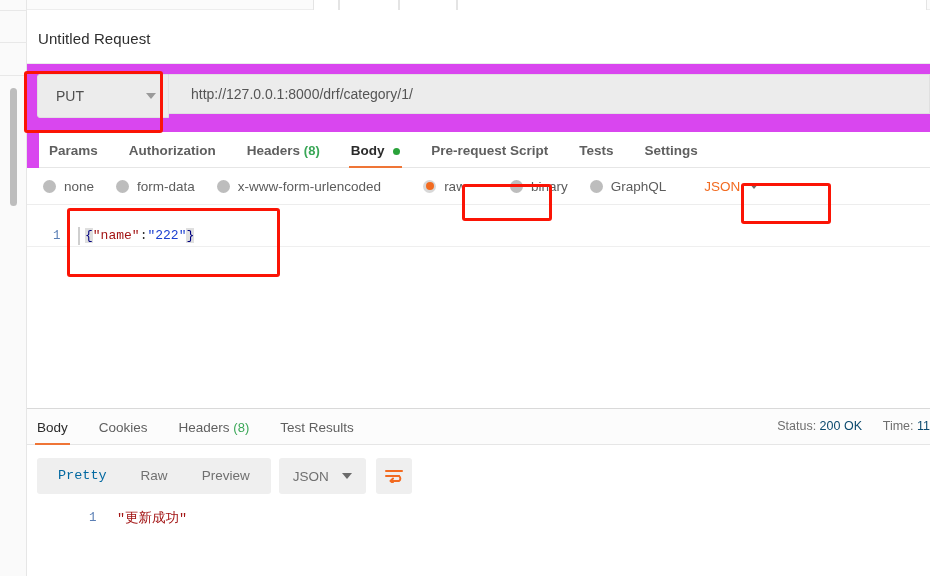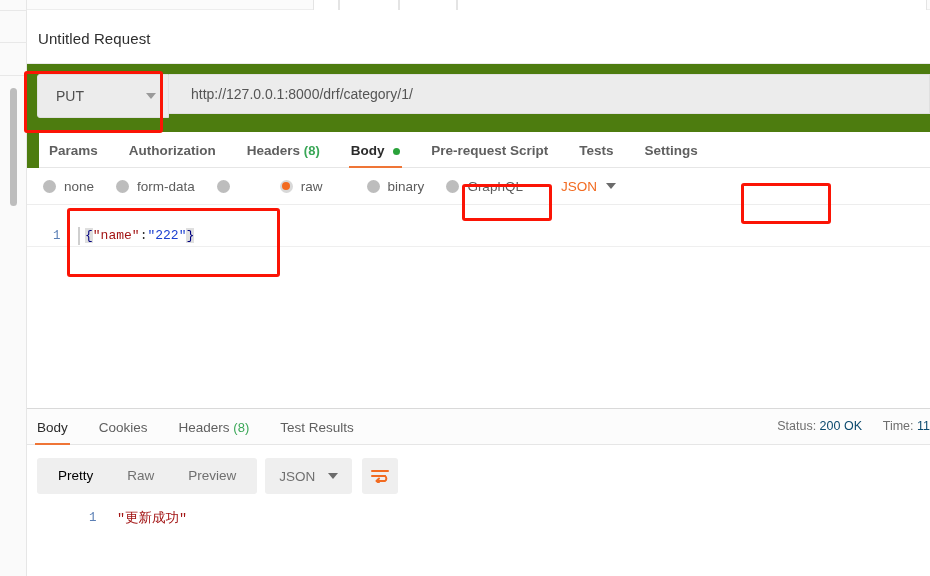--- a/index.html
+++ b/index.html
@@ -37,21 +37,21 @@
   }
   .topstrip-cell {
     position: absolute; top: 0; height: 10px;
     border-left: 1px solid #e4e4e4; border-right: 1px solid #e4e4e4;
     background: #ffffff;
   }
 
   
   .main {
     position: absolute; left: 27px; top: 10px; right: 0; bottom: 0;
-    background: #4d7c0f;
+    background: #d946ef;
   }
 
   .req-title-bar {
     position: relative; height: 54px;
     border-bottom: 1px solid #ebebeb;
     background: #ffffff;
   }
   .req-title {
     position: absolute; left: 11px; top: 20px;
     font-size: 15px; color: #2e2e2e; letter-spacing: .1px;
@@ -196,21 +196,21 @@
     display: flex; align-items: center;
   }
   .seg {
     display: flex; align-items: center; height: 36px;
     background: #efefef; border-radius: 3px; padding: 0 4px;
   }
   .seg-item {
     font-size: 13.5px; color: #707070; padding: 0 17px; cursor: pointer;
     line-height: 36px;
   }
-  .seg-item.active { color: #000000; }
+  .seg-item.active { color: #0369a1; font-family: Liberation Mono, monospace; }
   .fmt2 {
     display: flex; align-items: center; height: 36px;
     background: #efefef; border-radius: 3px; padding: 0 14px;
     margin-left: 8px; cursor: pointer;
   }
   .fmt2-label { font-size: 13.5px; color: #707070; margin-right: 13px; }
   .fmt2-caret {
     width: 0; height: 0;
     border-left: 5px solid transparent; border-right: 5px solid transparent;
     border-top: 6px solid #6b6b6b;
@@ -306,20 +306,21 @@
       <div class="radio-item">
         <span class="radio-dot"></span>
         <span class="radio-label">none</span>
       </div>
       <div class="radio-item">
         <span class="radio-dot"></span>
         <span class="radio-label">form-data</span>
       </div>
       <div class="radio-item">
         <span class="radio-dot"></span>
+        <span class="radio-label">x-www-form-urlencoded</span>
       </div>
       <div class="radio-item sel" style="margin-left:20px">
         <span class="radio-dot"></span>
         <span class="radio-label">raw</span>
       </div>
       <div class="radio-item" style="margin-left:22px">
         <span class="radio-dot"></span>
         <span class="radio-label">binary</span>
       </div>
       <div class="radio-item">

